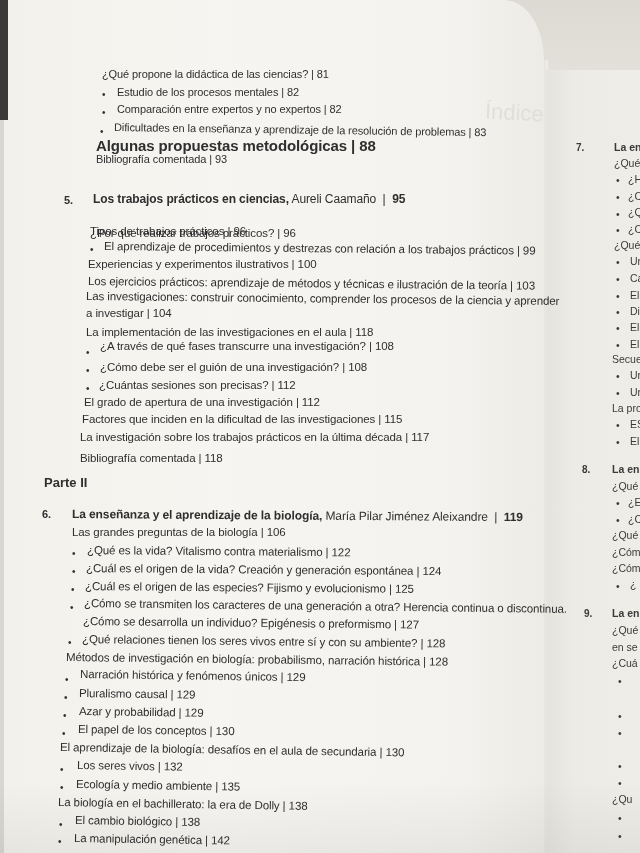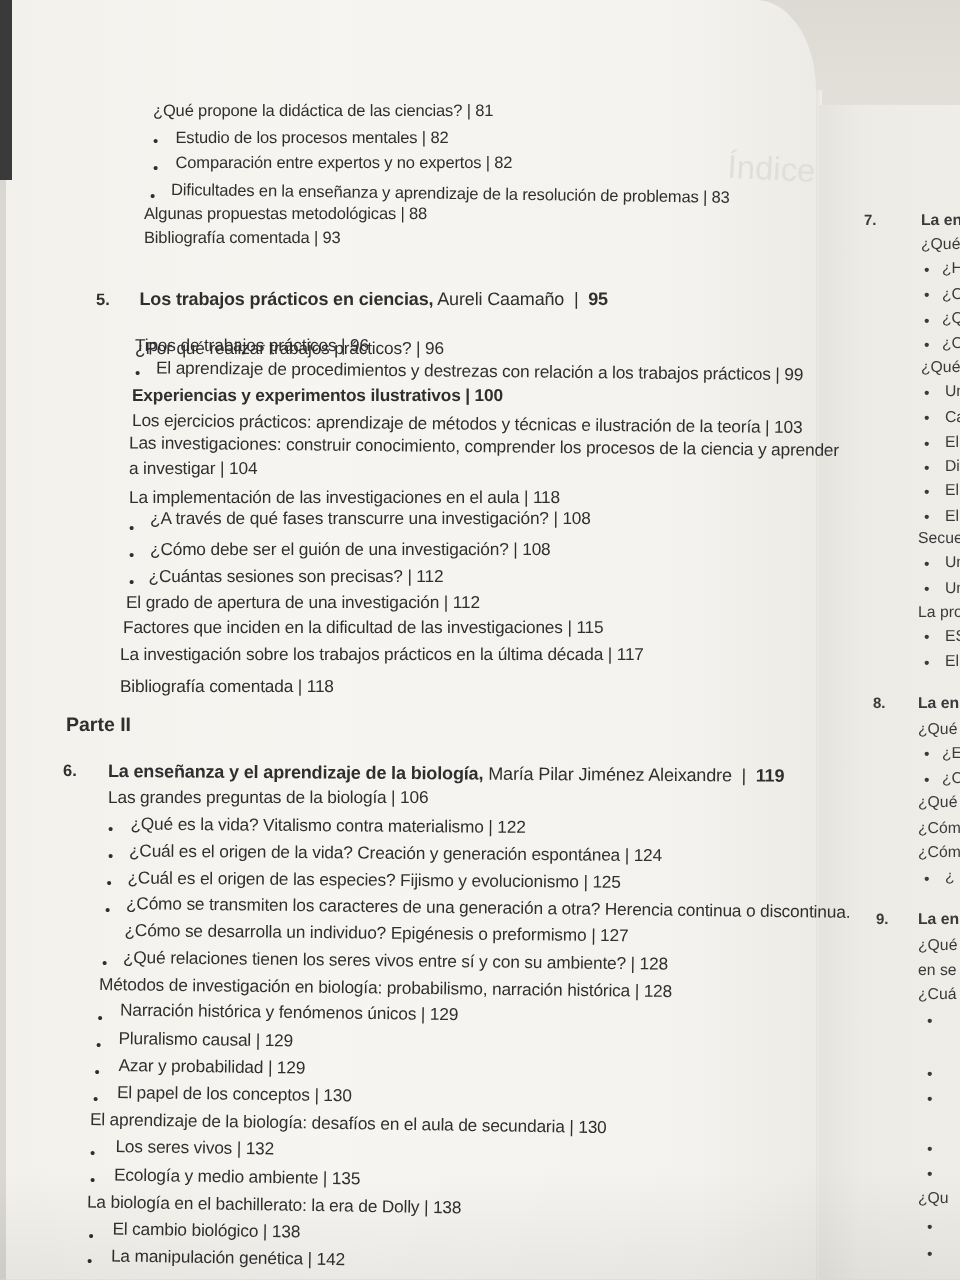--- a/index.html
+++ b/index.html
@@ -50,37 +50,37 @@
 <div class="content">
 
   <div>
     <div class="line" style="left:102px;top:68px;font-size:11px;">¿Qué propone la didáctica de las ciencias?  |  81</div>
     <span class="bullet" style="left:102px;top:89px;">•</span>
     <div class="line" style="left:117px;top:86px;font-size:11px;">Estudio de los procesos mentales  |  82</div>
     <span class="bullet" style="left:102px;top:107px;">•</span>
     <div class="line" style="left:117px;top:103px;font-size:11px;">Comparación entre expertos y no expertos  |  82</div>
     <span class="bullet" style="left:100px;top:126px;">•</span>
     <div class="line" style="left:114px;top:121px;font-size:11px;transform:rotate(0.8deg);transform-origin:left;">Dificultades en la enseñanza y aprendizaje de la resolución de problemas  |  83</div>
-    <div class="line" style="left:96px;top:137px;font-size:11px;">Algunas propuestas metodológicas  |  88</div>
+    <div class="line" style="left:96px;top:137px;font-size:15px;font-weight:bold;">Algunas propuestas metodológicas  |  88</div>
     <div class="line" style="left:96px;top:153px;font-size:11px;">Bibliografía comentada  |  93</div>
   </div>
 
   <div>
     <div class="num" style="left:64px;top:194px;">5.</div>
     <div class="line" style="left:93px;top:192px;font-size:12px;">
       <span class="title">Los trabajos prácticos en ciencias,</span>
       <span class="author">Aureli Caamaño</span>
       <span>&nbsp;|&nbsp;</span>
       <span class="pg-bold">95</span>
     </div>
     <div class="line" style="left:90px;top:227px;">¿Por qué realizar trabajos prácticos?  |  96</div>
     <div class="line" style="left:90px;top:225px;">Tipos de trabajos prácticos  |  96</div>
     <span class="bullet" style="left:90px;top:244px;">•</span>
     <div class="line" style="left:104px;top:240px;transform:rotate(0.6deg);transform-origin:left;">El aprendizaje de procedimientos y destrezas con relación a los trabajos prácticos  |  99</div>
-    <div class="line" style="left:88px;top:258px;font-weight:bold;">Experiencias y experimentos ilustrativos  |  100</div>
+    <div class="line" style="left:88px;top:258px;">Experiencias y experimentos ilustrativos  |  100</div>
     <div class="line" style="left:88px;top:275px;transform:rotate(0.6deg);transform-origin:left;">Los ejercicios prácticos: aprendizaje de métodos y técnicas e ilustración de la teoría  |  103</div>
     <div class="line" style="left:86px;top:290px;transform:rotate(0.6deg);transform-origin:left;">Las investigaciones: construir conocimiento, comprender los procesos de la ciencia y aprender</div>
     <div class="line" style="left:86px;top:307px;">a investigar  |  104</div>
     <div class="line" style="left:86px;top:326px;">La implementación de las investigaciones en el aula  |  118</div>
     <span class="bullet" style="left:86px;top:347px;">•</span>
     <div class="line" style="left:100px;top:340px;">¿A través de qué fases transcurre una investigación?  |  108</div>
     <span class="bullet" style="left:86px;top:365px;">•</span>
     <div class="line" style="left:100px;top:361px;">¿Cómo debe ser el guión de una investigación?  |  108</div>
     <span class="bullet" style="left:86px;top:383px;">•</span>
     <div class="line" style="left:99px;top:379px;">¿Cuántas sesiones son precisas?  |  112</div>

